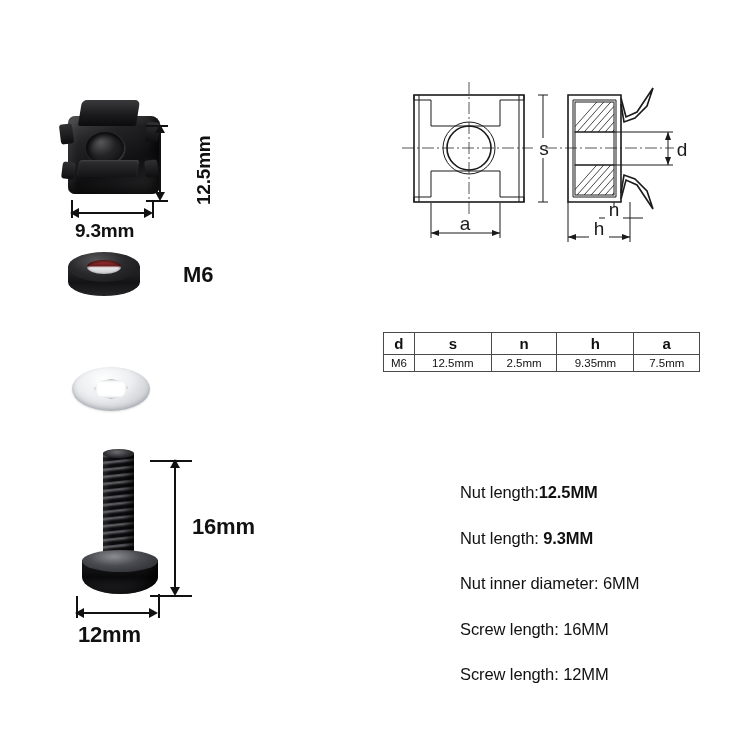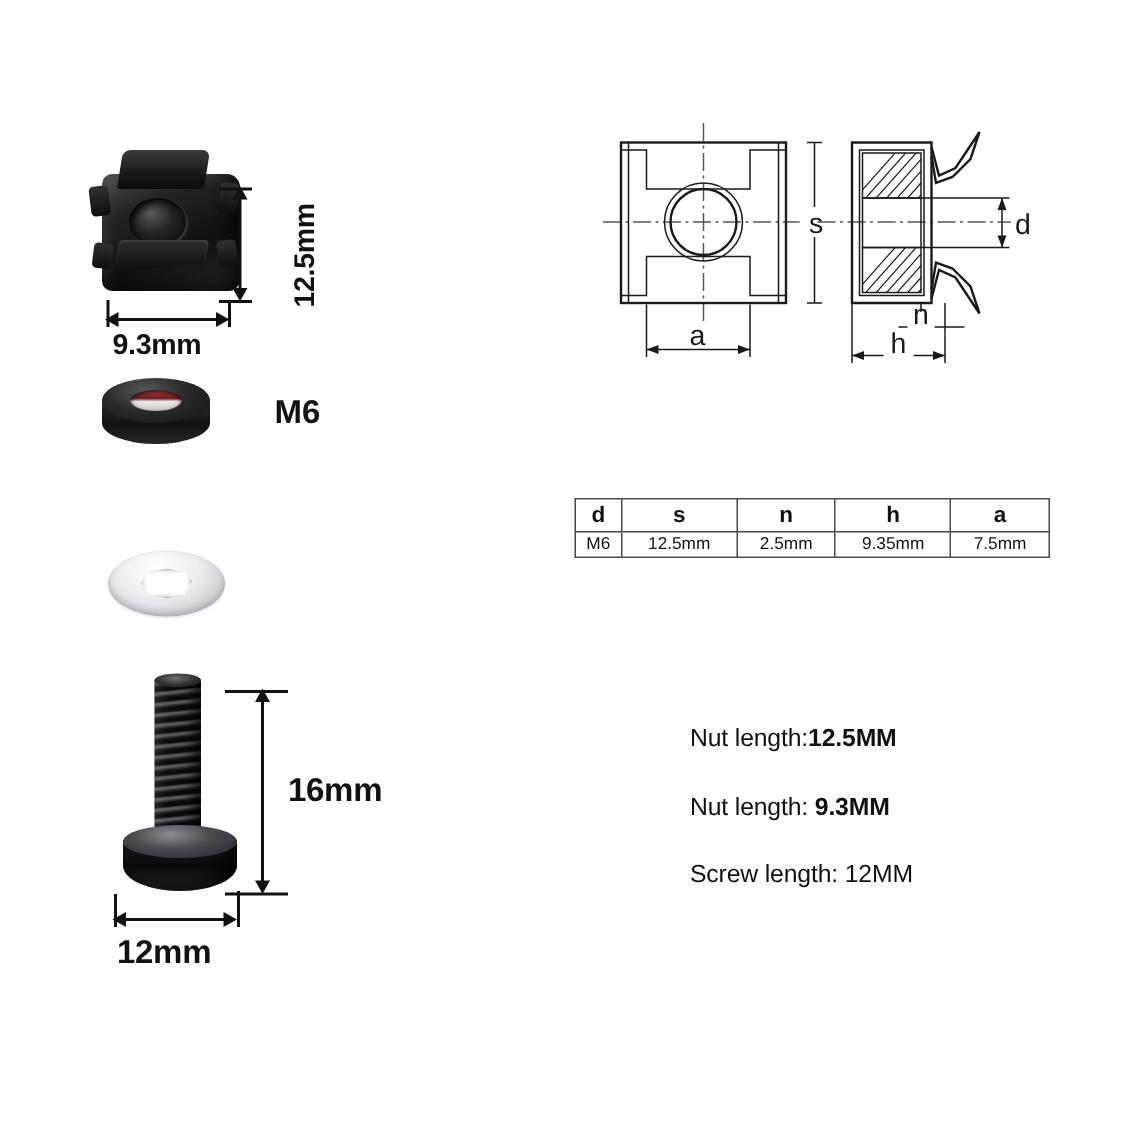--- a/index.html
+++ b/index.html
@@ -357,17 +357,23 @@
   </table>
 
   <div class="spec-list">
     <div class="spec-line">
       <span>Nut length:</span><span class="v">12.5MM</span>
     </div>
     <div class="spec-line">
       <span>Nut length: </span><span class="v">9.3MM</span>
     </div>
     <div class="spec-line">
+      <span>Nut inner diameter: </span><span>6MM</span>
+    </div>
+    <div class="spec-line">
+      <span>Screw length: </span><span>16MM</span>
+    </div>
+    <div class="spec-line">
       <span>Screw length: </span><span>12MM</span>
     </div>
   </div>
 
 </div>
 
 </body></html>

